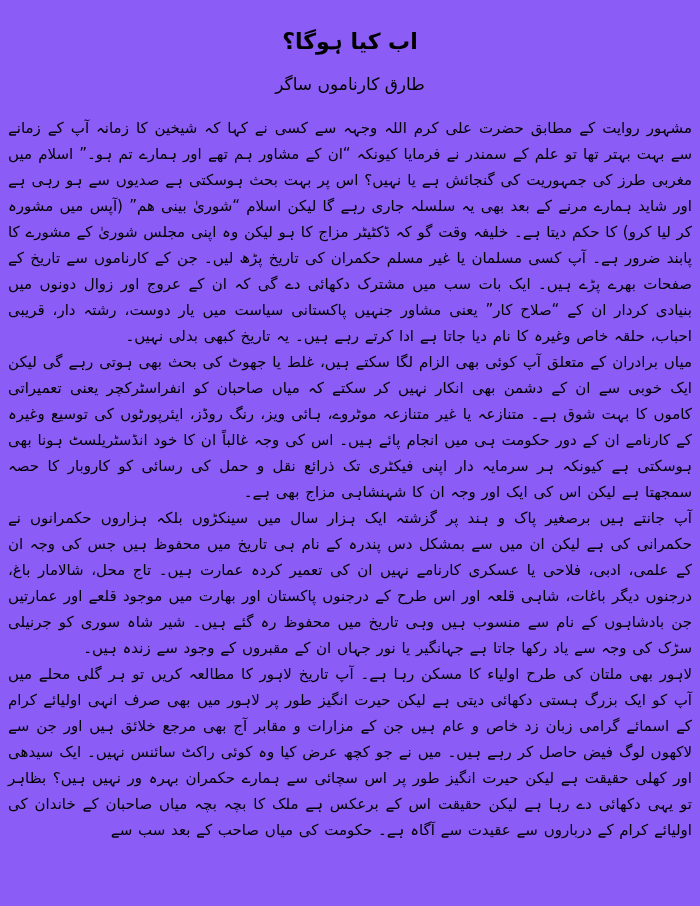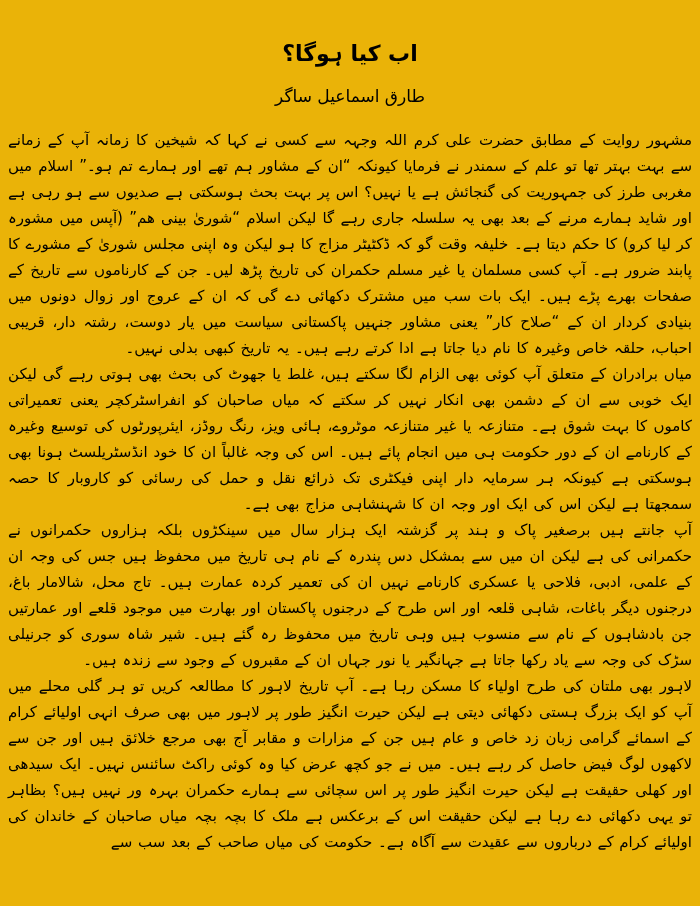--- a/index.html
+++ b/index.html
@@ -5,23 +5,23 @@
   html, body {
     margin: 0;
     padding: 0;
     background: #ffffff;
   }
   .page {
     position: relative;
     width: 700px;
     height: 906px;
     margin: 0 auto;
-    background: #eab308;
+    background: #8b5cf6;
     box-sizing: border-box;
-    padding: 40px 8px 0 8px;
+    padding: 28px 8px 0 8px;
     direction: rtl;
     color: #000000;
     font-family: "DejaVu Sans", sans-serif;
     overflow: hidden;
   }
   .title {
     margin: 0 0 16px 0;
     text-align: center;
     font-size: 22px;
     font-weight: bold;
@@ -44,21 +44,21 @@
     word-spacing: 1px;
   }
 </style>
 </head>
 <body>
 
 <div class="page">
 
   <h1 class="title">اب کیا ہوگا؟</h1>
 
-  <div class="author">طارق اسماعیل ساگر</div>
+  <div class="author">طارق کارناموں ساگر</div>
 
   <div class="body-text">
     <p>مشہور روایت کے مطابق حضرت علی کرم اللہ وجہہ سے کسی نے کہا کہ شیخین کا زمانہ آپ کے زمانے سے بہت بہتر تھا تو علم کے سمندر نے فرمایا کیونکہ “ان کے مشاور ہم تھے اور ہمارے تم ہو۔” اسلام میں مغربی طرز کی جمہوریت کی گنجائش ہے یا نہیں؟ اس پر بہت بحث ہوسکتی ہے صدیوں سے ہو رہی ہے اور شاید ہمارے مرنے کے بعد بھی یہ سلسلہ جاری رہے گا لیکن اسلام “شوریٰ بینی ھم” (آپس میں مشورہ کر لیا کرو) کا حکم دیتا ہے۔ خلیفہ وقت گو کہ ڈکٹیٹر مزاج کا ہو لیکن وہ اپنی مجلس شوریٰ کے مشورے کا پابند ضرور ہے۔ آپ کسی مسلمان یا غیر مسلم حکمران کی تاریخ پڑھ لیں۔ جن کے کارناموں سے تاریخ کے صفحات بھرے پڑے ہیں۔ ایک بات سب میں مشترک دکھائی دے گی کہ ان کے عروج اور زوال دونوں میں بنیادی کردار ان کے “صلاح کار” یعنی مشاور جنہیں پاکستانی سیاست میں یار دوست، رشتہ دار، قریبی احباب، حلقہ خاص وغیرہ کا نام دیا جاتا ہے ادا کرتے رہے ہیں۔ یہ تاریخ کبھی بدلی نہیں۔</p>
     <p>میاں برادران کے متعلق آپ کوئی بھی الزام لگا سکتے ہیں، غلط یا جھوٹ کی بحث بھی ہوتی رہے گی لیکن ایک خوبی سے ان کے دشمن بھی انکار نہیں کر سکتے کہ میاں صاحبان کو انفراسٹرکچر یعنی تعمیراتی کاموں کا بہت شوق ہے۔ متنازعہ یا غیر متنازعہ موٹروے، ہائی ویز، رنگ روڈز، ایئرپورٹوں کی توسیع وغیرہ کے کارنامے ان کے دور حکومت ہی میں انجام پائے ہیں۔ اس کی وجہ غالباً ان کا خود انڈسٹریلسٹ ہونا بھی ہوسکتی ہے کیونکہ ہر سرمایہ دار اپنی فیکٹری تک ذرائع نقل و حمل کی رسائی کو کاروبار کا حصہ سمجھتا ہے لیکن اس کی ایک اور وجہ ان کا شہنشاہی مزاج بھی ہے۔</p>
     <p>آپ جانتے ہیں برصغیر پاک و ہند پر گزشتہ ایک ہزار سال میں سینکڑوں بلکہ ہزاروں حکمرانوں نے حکمرانی کی ہے لیکن ان میں سے بمشکل دس پندرہ کے نام ہی تاریخ میں محفوظ ہیں جس کی وجہ ان کے علمی، ادبی، فلاحی یا عسکری کارنامے نہیں ان کی تعمیر کردہ عمارت ہیں۔ تاج محل، شالامار باغ، درجنوں دیگر باغات، شاہی قلعہ اور اس طرح کے درجنوں پاکستان اور بھارت میں موجود قلعے اور عمارتیں جن بادشاہوں کے نام سے منسوب ہیں وہی تاریخ میں محفوظ رہ گئے ہیں۔ شیر شاہ سوری کو جرنیلی سڑک کی وجہ سے یاد رکھا جاتا ہے جہانگیر یا نور جہاں ان کے مقبروں کے وجود سے زندہ ہیں۔</p>
     <p>لاہور بھی ملتان کی طرح اولیاء کا مسکن رہا ہے۔ آپ تاریخ لاہور کا مطالعہ کریں تو ہر گلی محلے میں آپ کو ایک بزرگ ہستی دکھائی دیتی ہے لیکن حیرت انگیز طور پر لاہور میں بھی صرف انہی اولیائے کرام کے اسمائے گرامی زبان زد خاص و عام ہیں جن کے مزارات و مقابر آج بھی مرجع خلائق ہیں اور جن سے لاکھوں لوگ فیض حاصل کر رہے ہیں۔ میں نے جو کچھ عرض کیا وہ کوئی راکٹ سائنس نہیں۔ ایک سیدھی اور کھلی حقیقت ہے لیکن حیرت انگیز طور پر اس سچائی سے ہمارے حکمران بہرہ ور نہیں ہیں؟ بظاہر تو یہی دکھائی دے رہا ہے لیکن حقیقت اس کے برعکس ہے ملک کا بچہ بچہ میاں صاحبان کے خاندان کی اولیائے کرام کے درباروں سے عقیدت سے آگاہ ہے۔ حکومت کی میاں صاحب کے بعد سب سے</p>
   </div>
 
 </div>
 

